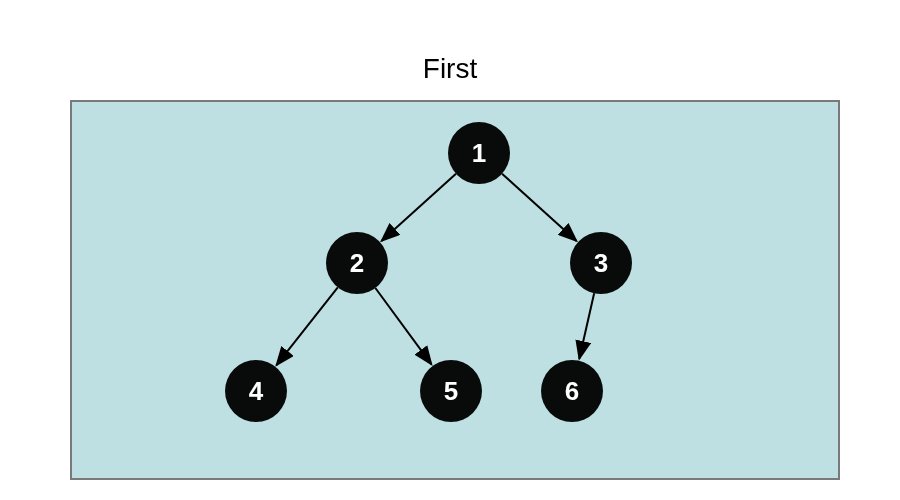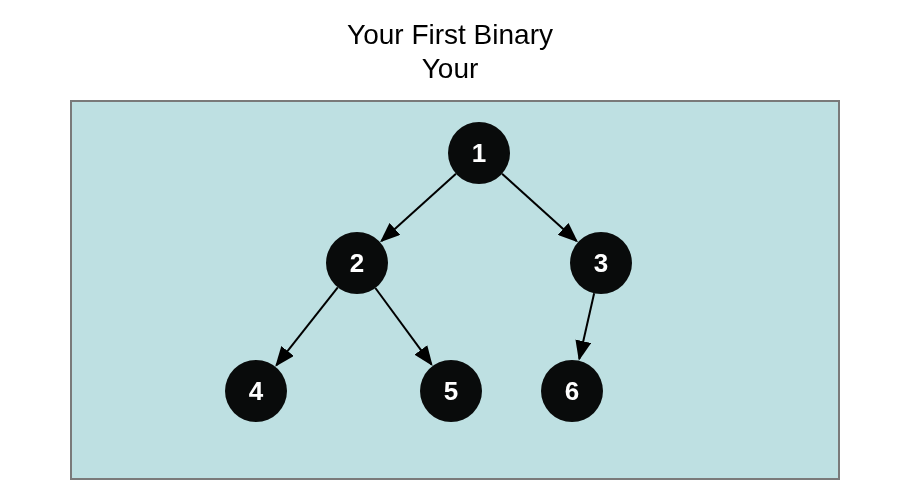--- a/index.html
+++ b/index.html
@@ -45,22 +45,22 @@
       left: 0; top: 0;
       width: 100%;
       height: 100%;
       pointer-events: none;
     }
   </style>
 </head>
 <body>
 
 <div class="title">
-  <span>Your First Binary</span><br>
-  <span>Your</span>
+  <br>
+  <span>First</span>
 </div>
 
 <div class="canvas">
   <svg class="edges">
     <defs>
       <marker id="arrowhead" markerWidth="10" markerHeight="8" refX="9" refY="4" orient="auto">
         <polygon points="0 0, 10 4, 0 8" fill="#000"></polygon>
       </marker>
     </defs>
   <line x1="383.97665823057304" y1="71.75875077571285" x2="309.5087186577771" y2="138.90197498069278" stroke="#000" stroke-width="2" marker-end="url(#arrowhead)"></line>

